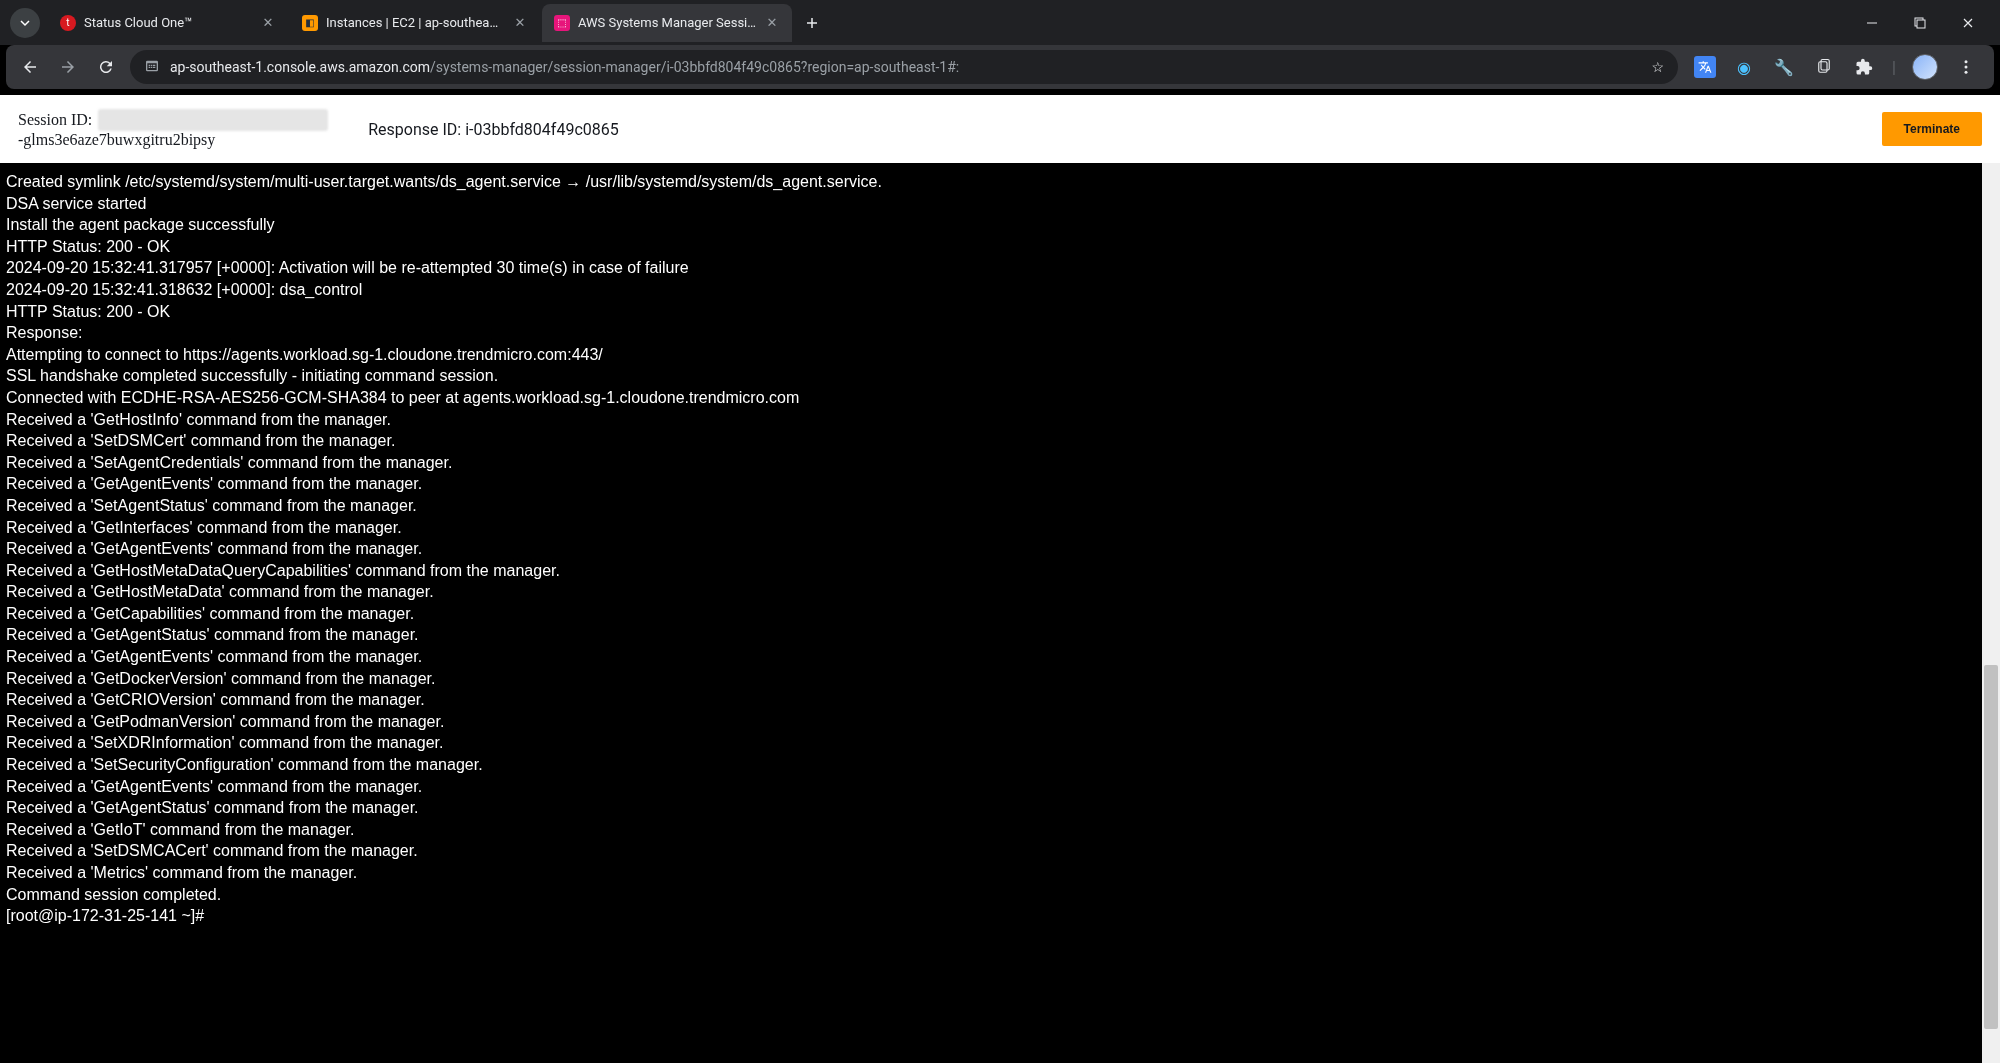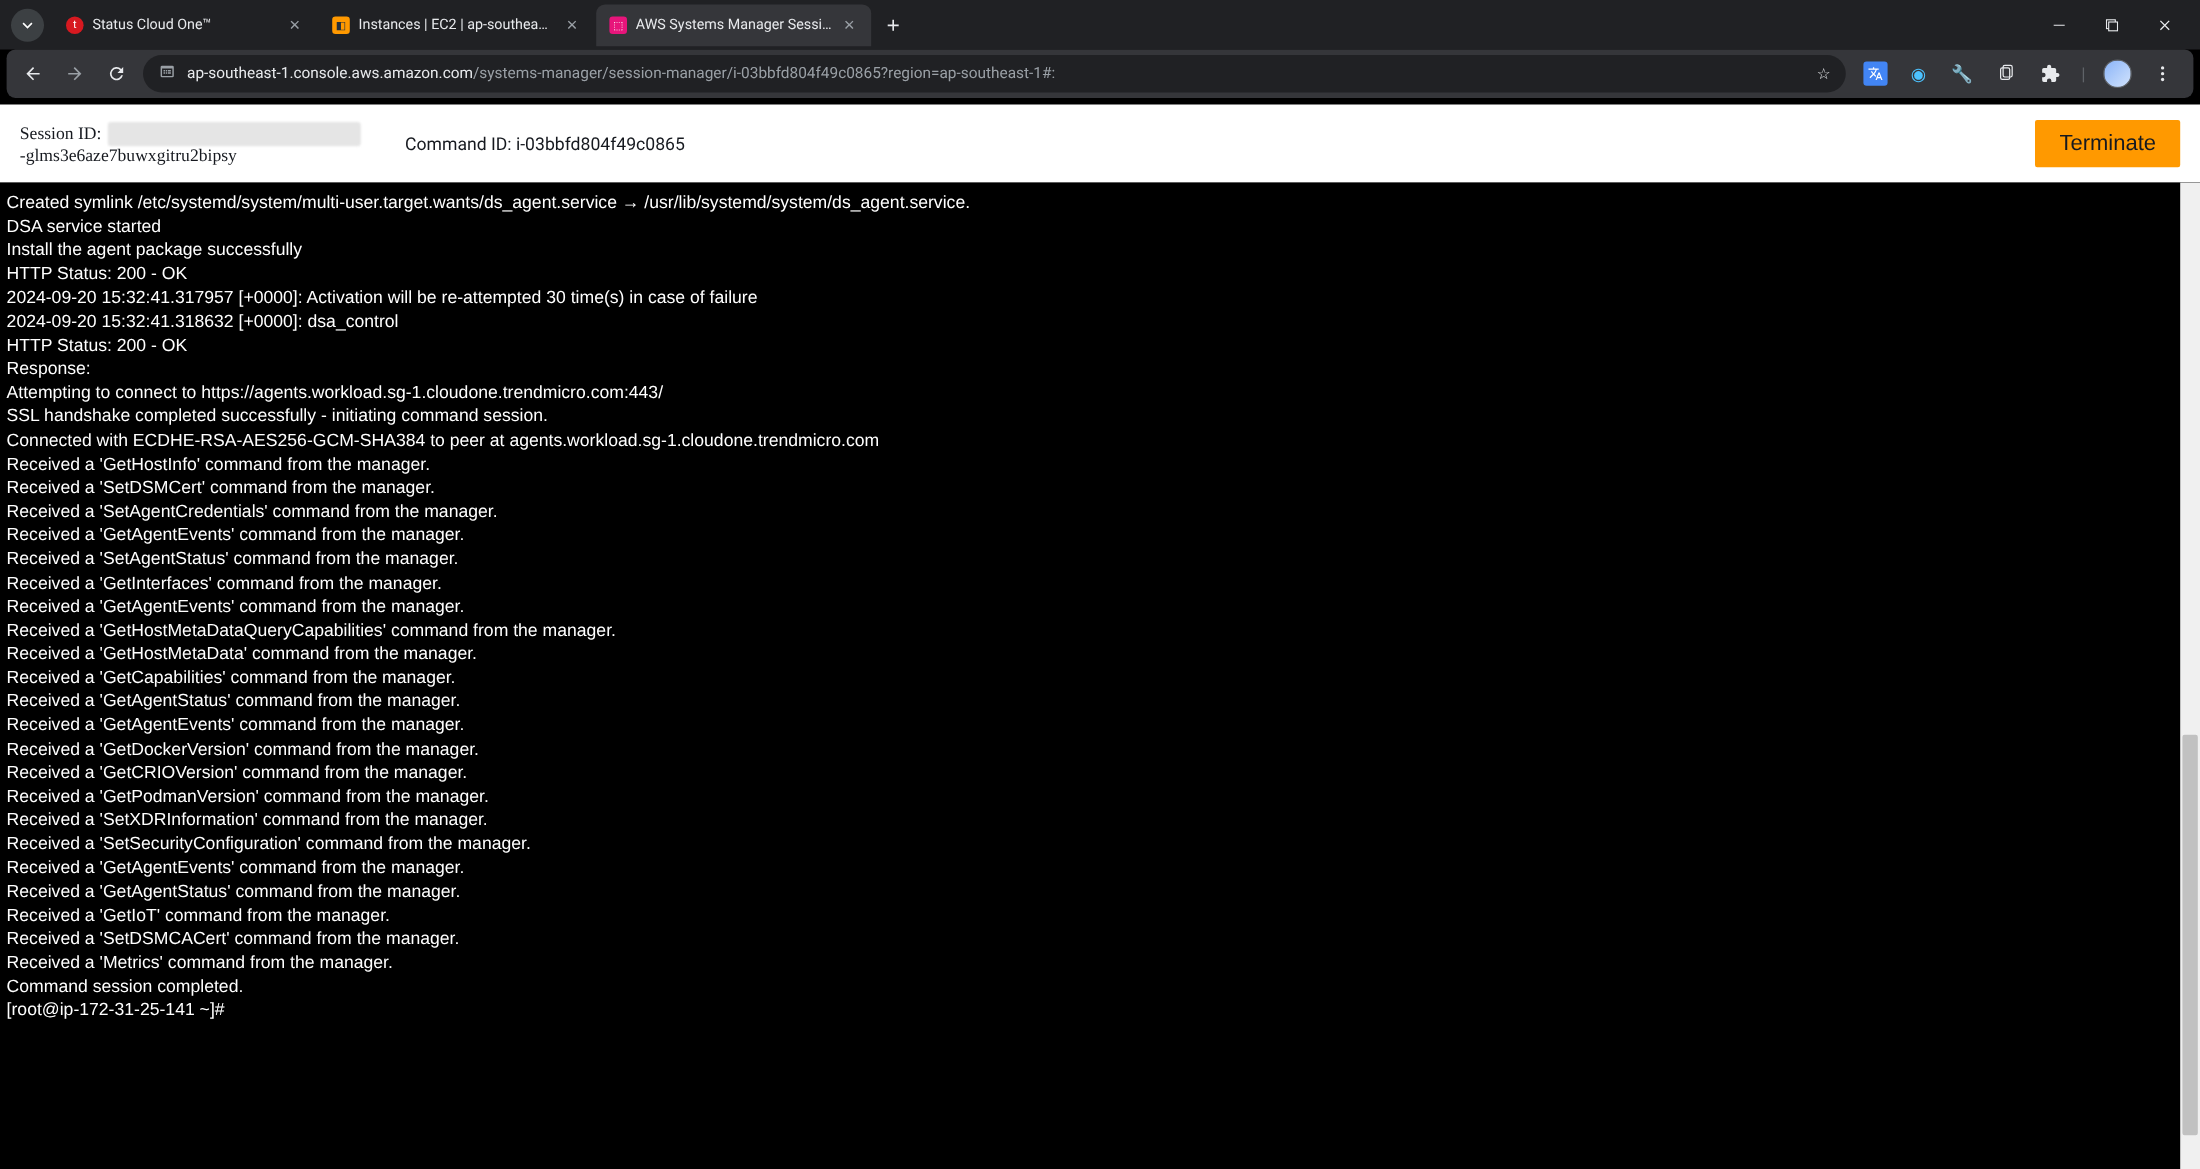--- a/index.html
+++ b/index.html
@@ -137,22 +137,22 @@
       width: 230px; height: 22px;
       background: #e5e5e5;
       border-radius: 3px;
       filter: blur(1px);
     }
     .terminate-btn {
       margin-left: auto;
       background: #ff9900;
       color: #16191f;
       border: none;
-      font-weight: 400;
-      font-size: 20px;
+      font-weight: 700;
+      font-size: 12px;
       padding: 10px 22px;
       cursor: pointer;
       border-radius: 2px;
       text-align: right;
     }
     .terminal-wrapper {
       background: #000;
       position: relative;
       height: calc(100% - 151px);
     }
@@ -295,21 +295,21 @@
 
 <div class="session-header">
   <div class="session-info">
     <div class="session-line">
       <span>Session ID:</span>
       <span class="session-id-redacted"></span>
     </div>
     <span>-glms3e6aze7buwxgitru2bipsy</span>
   </div>
   <div>
-    <span>Command ID:</span>
+    <span>Response ID:</span>
     <span>i-03bbfd804f49c0865</span>
   </div>
   <button class="terminate-btn">Terminate</button>
 </div>
 
 <div class="terminal-wrapper">
   <pre class="terminal" id="terminal">Created symlink /etc/systemd/system/multi-user.target.wants/ds_agent.service → /usr/lib/systemd/system/ds_agent.service.
 DSA service started
 Install the agent package successfully
 HTTP Status: 200 - OK

